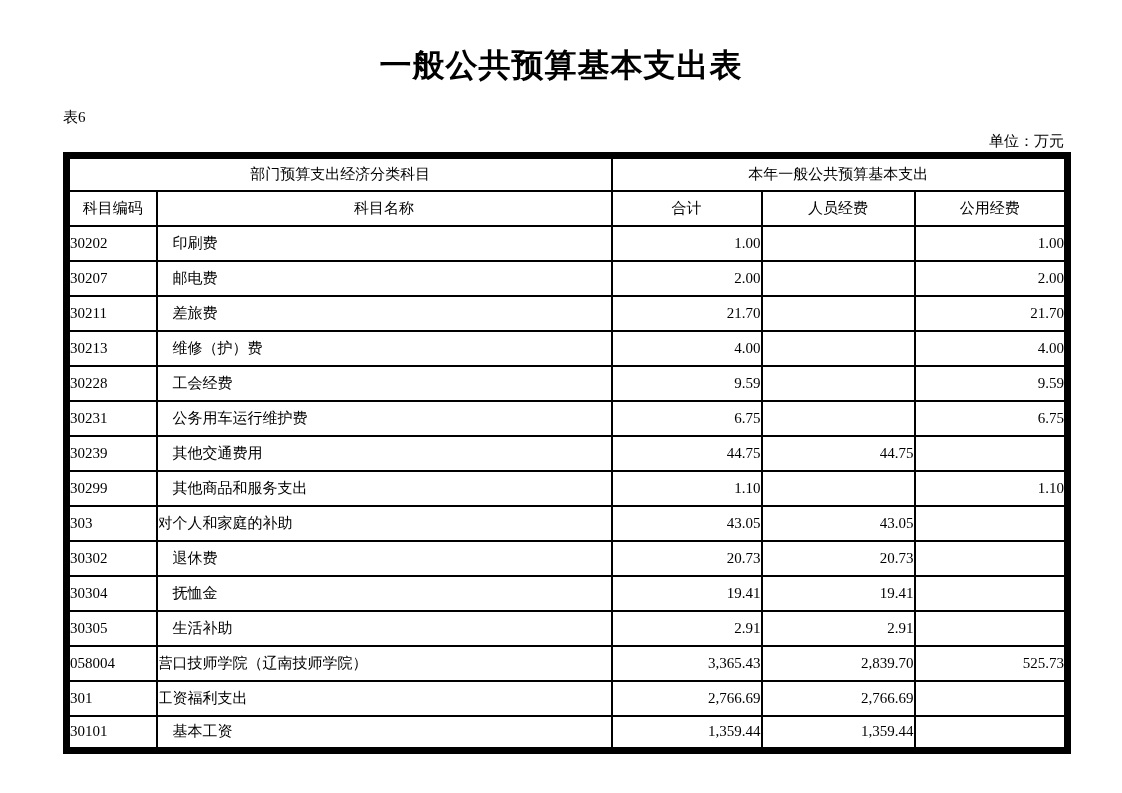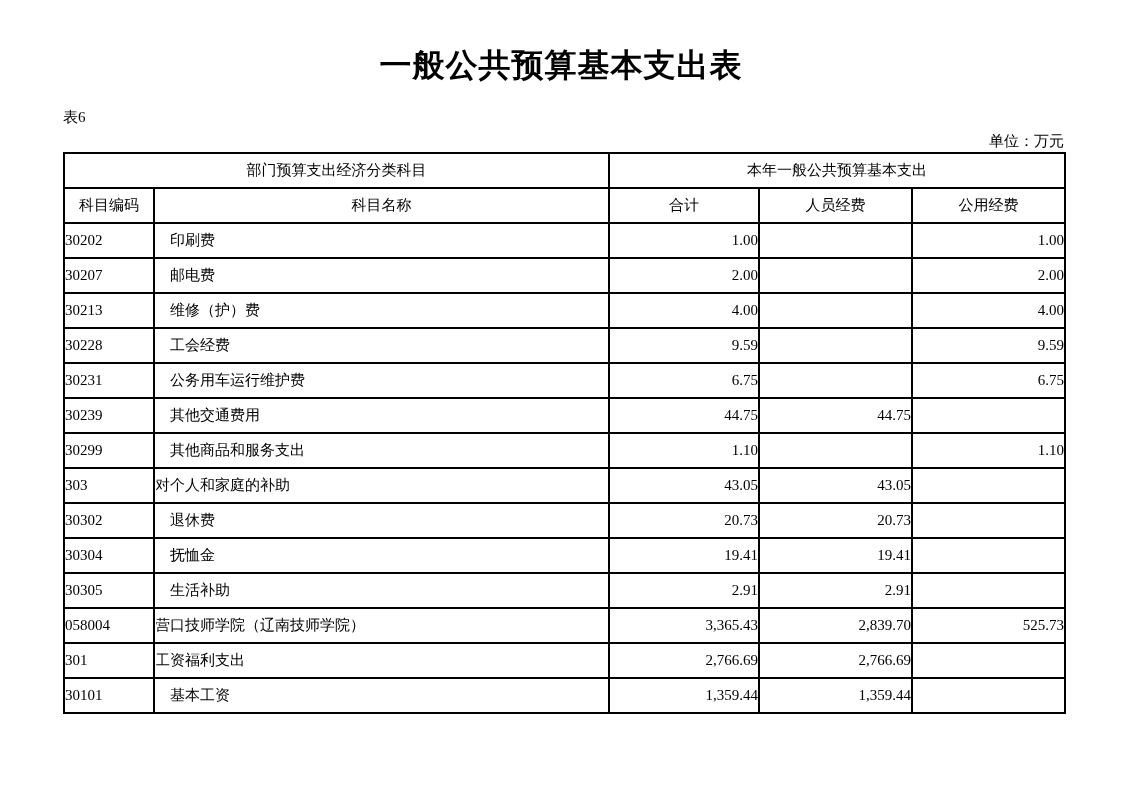--- a/index.html
+++ b/index.html
@@ -34,21 +34,21 @@
     right: 58px;
     font-size: 15px;
   }
   table.budget-table {
     position: absolute;
     top: 152px;
     left: 63px;
     width: 1001px;
     border-collapse: collapse;
     table-layout: fixed;
-    border: 2px solid #000000;
+    border: 7px solid #000000;
     font-size: 15px;
   }
   .budget-table th, .budget-table td {
     border: 2px solid #000;
     height: 35px;
     padding: 0;
     font-weight: normal;
     overflow: hidden;
     white-space: nowrap;
   }
@@ -100,20 +100,27 @@
         <td class="cell-num">1.00</td>
       </tr>
       <tr>
         <td class="cell-code">30207</td>
         <td class="cell-name indent-1">邮电费</td>
         <td class="cell-num">2.00</td>
         <td class="cell-num"></td>
         <td class="cell-num">2.00</td>
       </tr>
       <tr>
+        <td class="cell-code">30211</td>
+        <td class="cell-name indent-1">差旅费</td>
+        <td class="cell-num">21.70</td>
+        <td class="cell-num"></td>
+        <td class="cell-num">21.70</td>
+      </tr>
+      <tr>
         <td class="cell-code">30213</td>
         <td class="cell-name indent-1">维修（护）费</td>
         <td class="cell-num">4.00</td>
         <td class="cell-num"></td>
         <td class="cell-num">4.00</td>
       </tr>
       <tr>
         <td class="cell-code">30228</td>
         <td class="cell-name indent-1">工会经费</td>
         <td class="cell-num">9.59</td>

